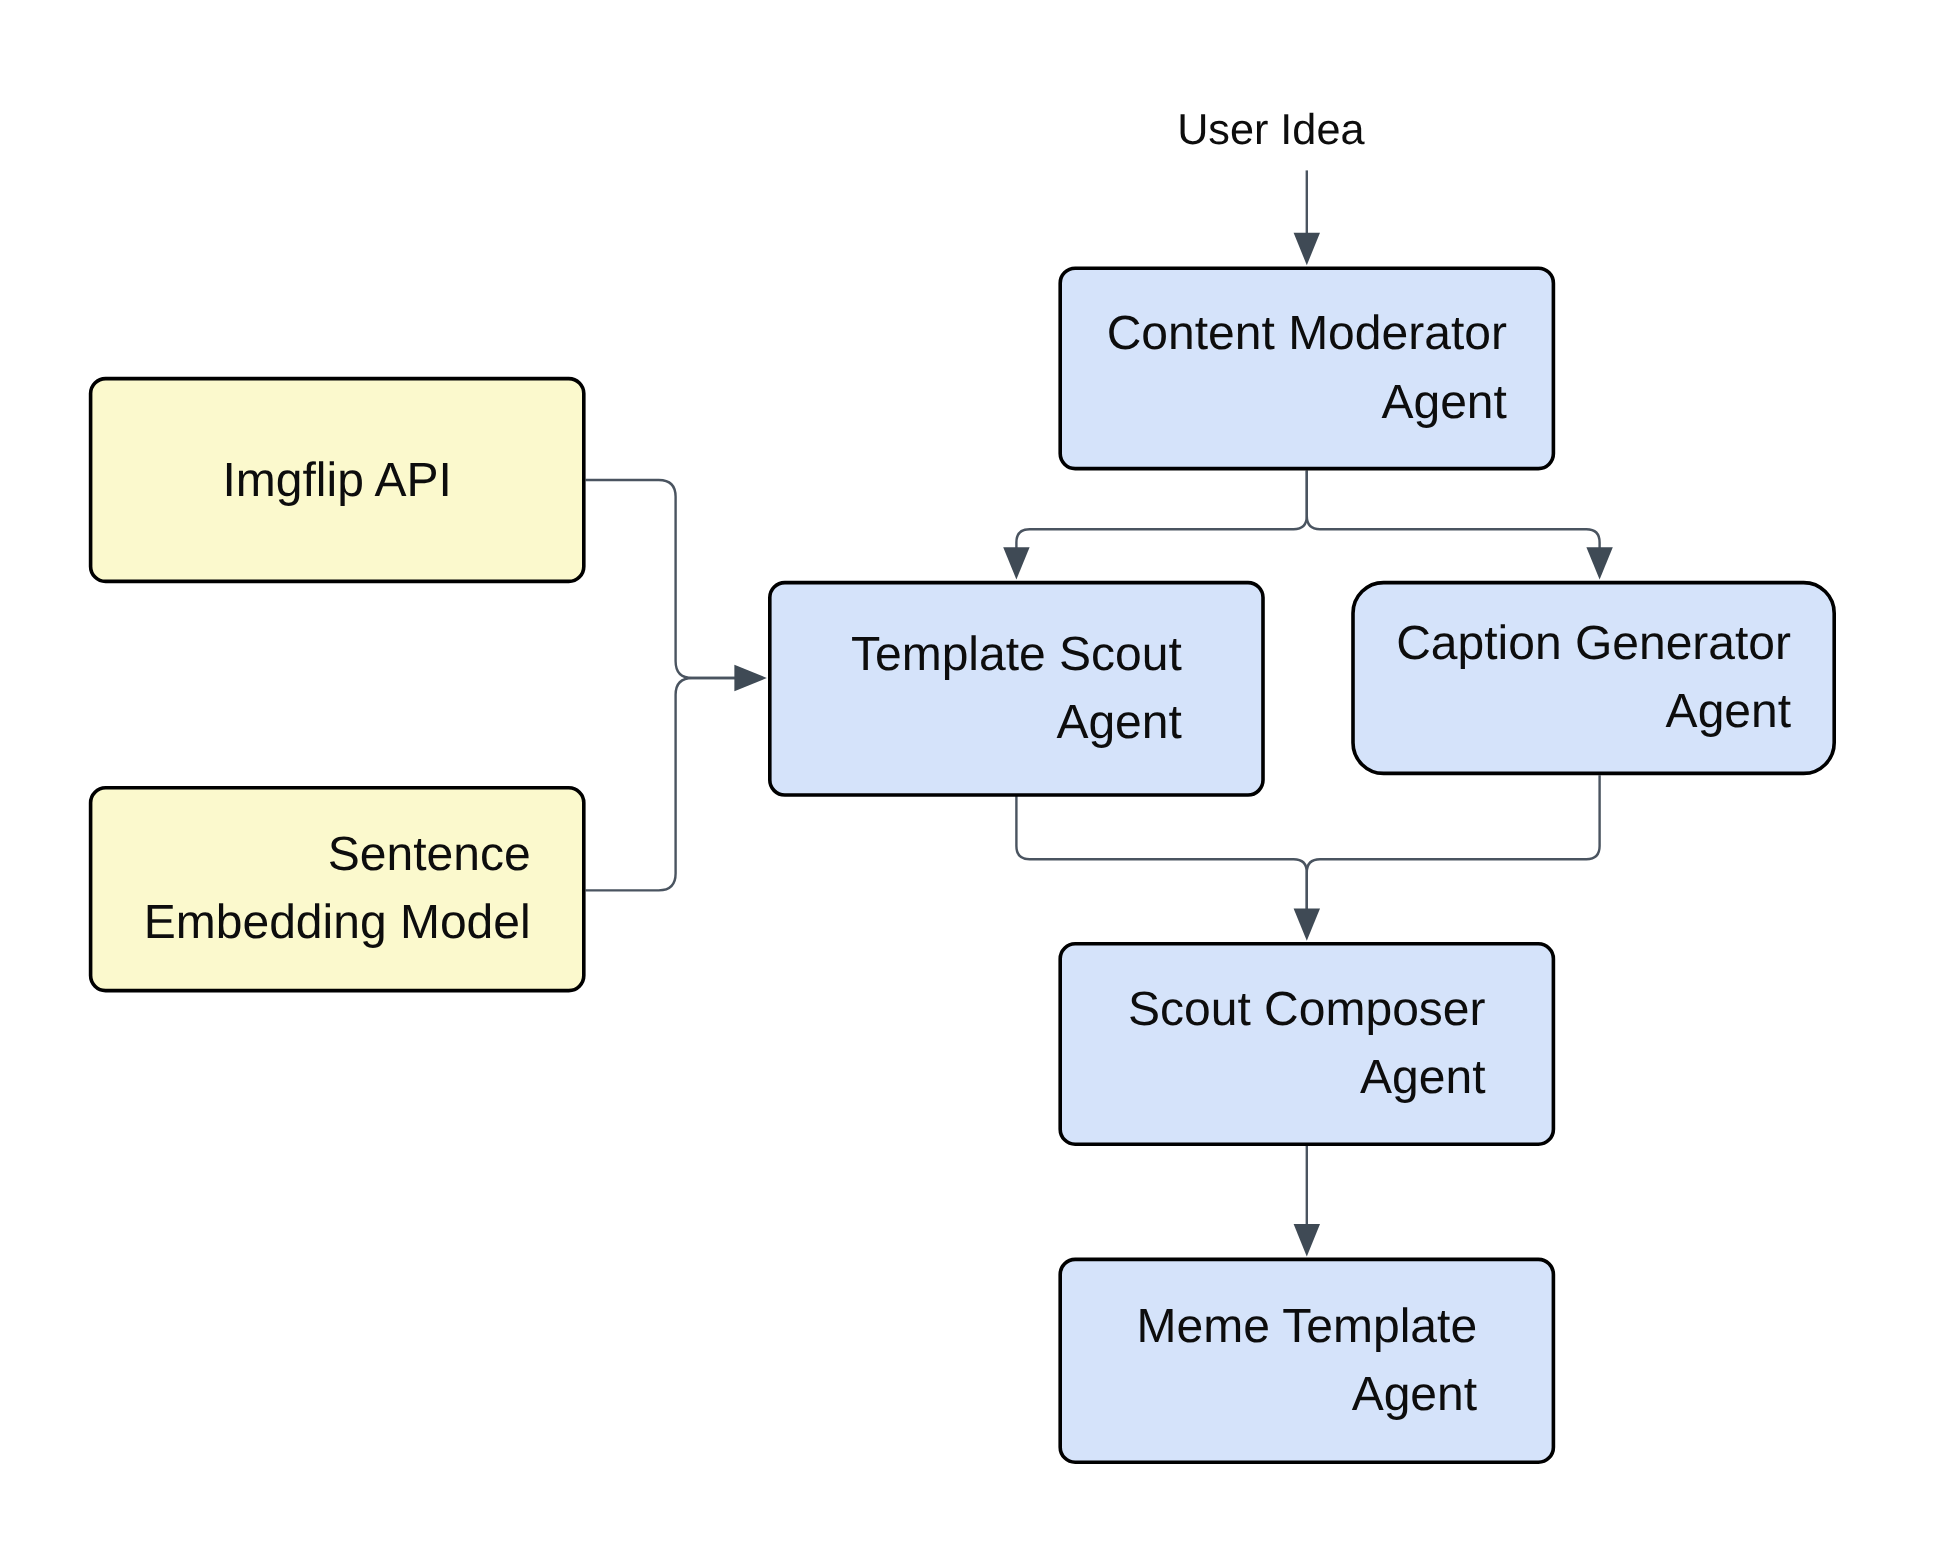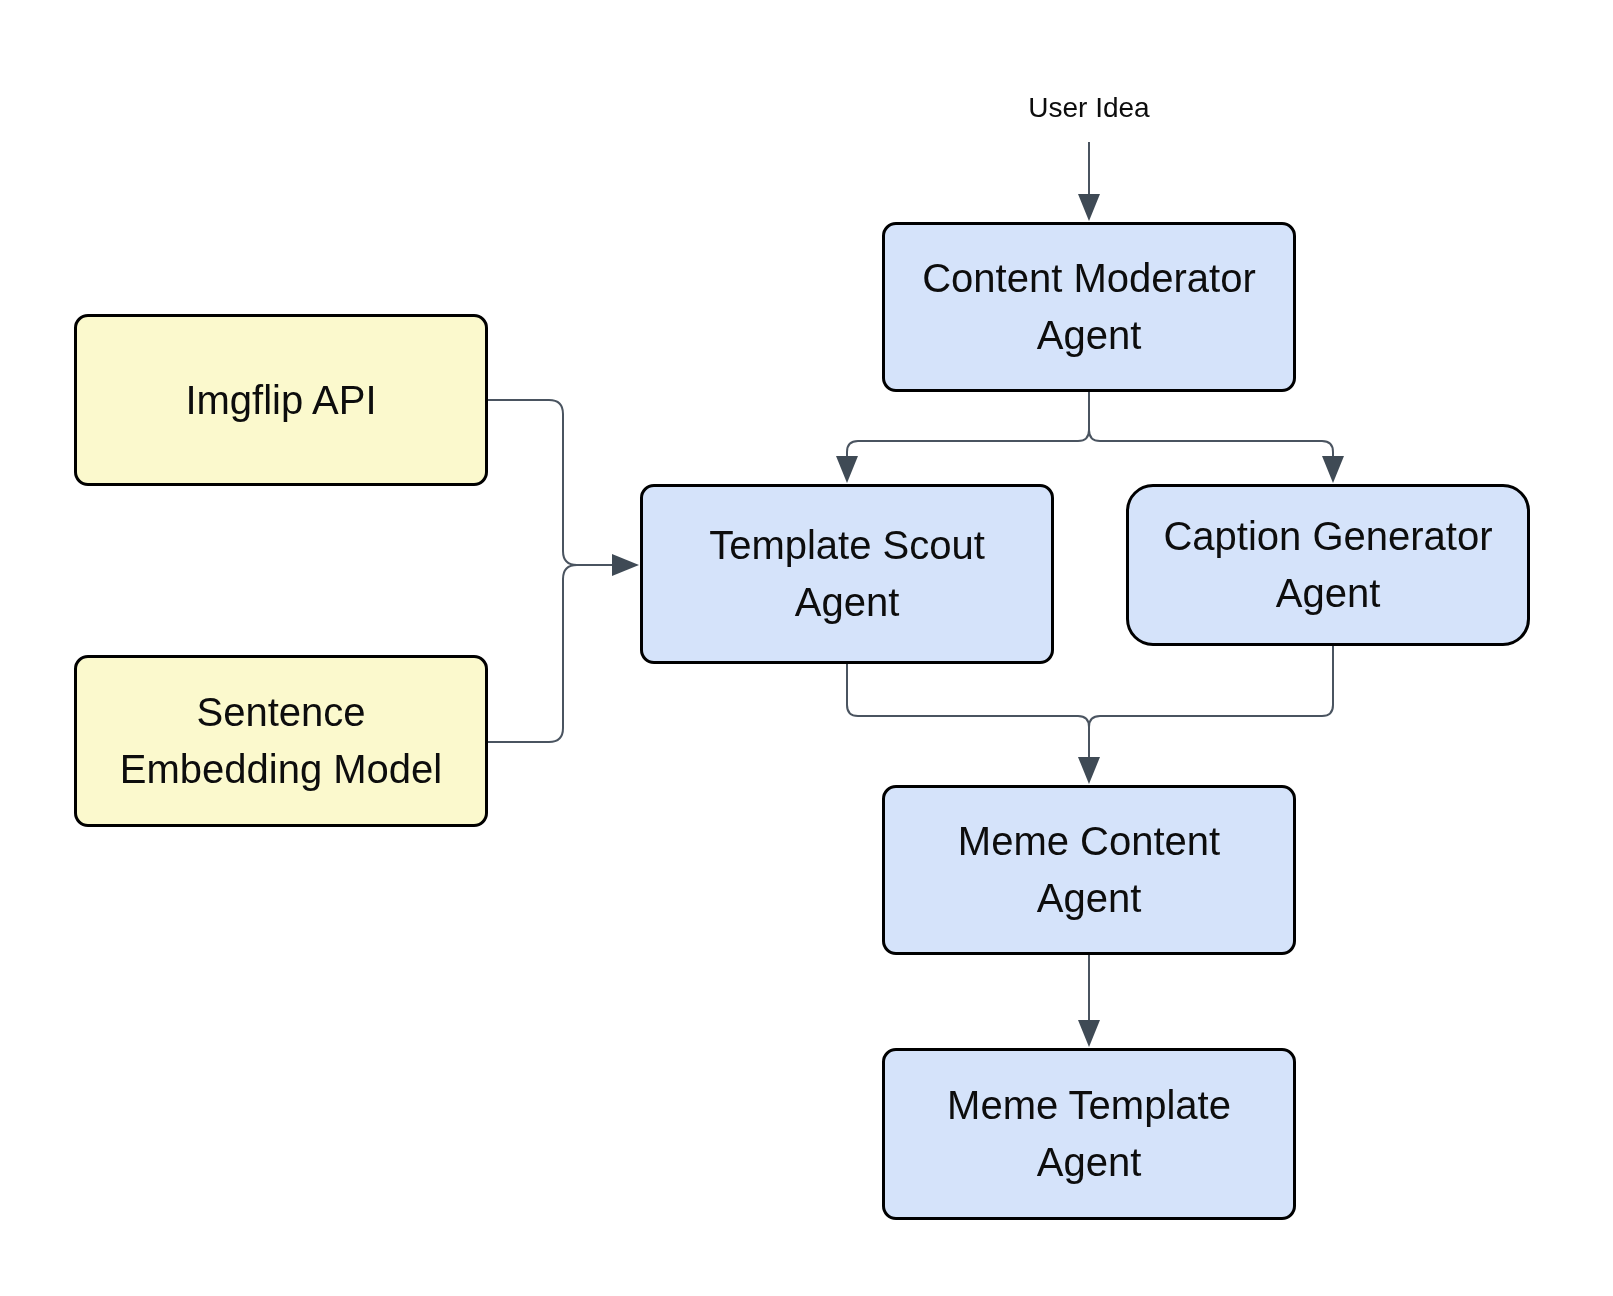--- a/index.html
+++ b/index.html
@@ -35,42 +35,42 @@
     stroke: none;
   }
   .node {
     position: absolute;
     box-sizing: border-box;
     border: 3px solid var(--node-border);
     border-radius: 14px;
     display: flex;
     align-items: center;
     justify-content: center;
-    text-align: center;
+    text-align: right;
     font-size: 40px;
     line-height: 57px;
     color: var(--text);
     white-space: pre-line;
   }
   .node.agent    { background: var(--agent-fill); }
   .node.resource { background: var(--resource-fill); }
 
   #node-content-moderator { left: 882px;  top: 222px;  width: 414px; height: 170px; }
   #node-template-scout    { left: 640px;  top: 484px;  width: 414px; height: 180px; }
   #node-caption-generator { left: 1126px; top: 484px;  width: 404px; height: 162px; border-radius: 27px; }
   #node-meme-composer     { left: 882px;  top: 785px;  width: 414px; height: 170px; }
   #node-meme-publisher    { left: 882px;  top: 1048px; width: 414px; height: 172px; }
   #node-imgflip-api       { left: 74px;   top: 314px;  width: 414px; height: 172px; }
   #node-sentence-embedding{ left: 74px;   top: 655px;  width: 414px; height: 172px; }
 
   .free-label {
     position: absolute;
-    left: 938px; top: 84px; width: 302px;
+    left: 908px; top: 84px; width: 302px;
     text-align: center;
-    font-size: 28px;
+    font-size: 36px;
     line-height: 48px;
     color: var(--text);
   }
 </style>
 </head>
 <body>
 
 <div class="canvas">
 
   <svg class="edge-layer" viewBox="0 0 1613 1296" aria-hidden="true">
@@ -109,21 +109,21 @@
     <span>Template Scout
 Agent</span>
   </div>
 
   <div class="node agent" id="node-caption-generator">
     <span>Caption Generator
 Agent</span>
   </div>
 
   <div class="node agent" id="node-meme-composer">
-    <span>Meme Content
+    <span>Scout Composer
 Agent</span>
   </div>
 
   <div class="node agent" id="node-meme-publisher">
     <span>Meme Template
 Agent</span>
   </div>
 
   <div class="node resource" id="node-sentence-embedding">
     <span>Sentence

